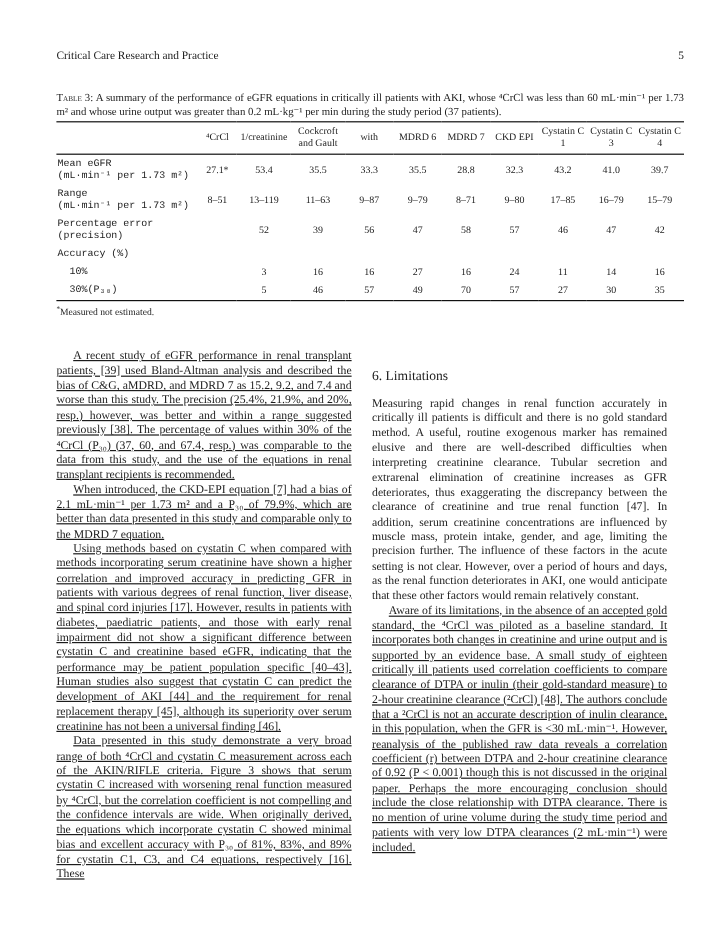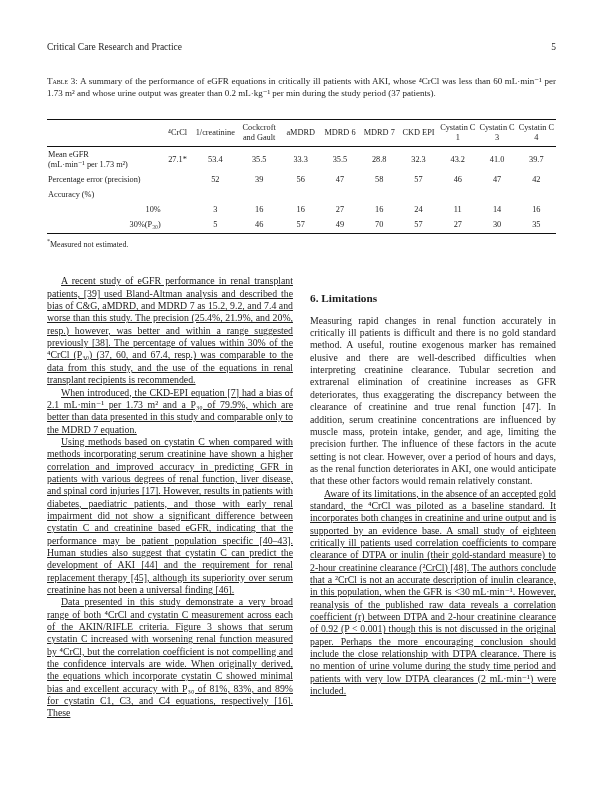--- a/index.html
+++ b/index.html
@@ -6,33 +6,33 @@
   html, body { background: #ffffff; }
   body {
     width: 601px; height: 792px;
     font-family: "Liberation Serif", "DejaVu Serif", serif;
     color: #1c1c1c;
     overflow: hidden;
   }
   .page {
     position: relative;
     width: 601px; height: 792px;
-    padding: 42px 45px 0 47px;
+    padding: 42px 31px 0 47px;
   }
   
   .run-head {
     display: flex; justify-content: space-between; align-items: baseline;
     font-size: 9.5px;
     margin-bottom: 24px;
   }
   
   .tbl-caption {
     font-size: 9px; line-height: 11.6px;
     text-align: justify;
-    margin-bottom: 20px;
+    margin-bottom: 2px;
   }
   .tbl-caption .cap-label { font-variant: small-caps; }
   
   table.results {
     width: 100%;
     border-collapse: collapse;
     table-layout: fixed;
     font-size: 8.3px;
     line-height: 1.2;
     border-top: 1.4px solid #111;
@@ -41,40 +41,40 @@
   table.results thead th {
     font-weight: normal;
     text-align: center; vertical-align: middle;
     padding: 3px 1px;
     border-bottom: 0.8px solid #111;
   }
   table.results td {
     text-align: center; vertical-align: middle;
     padding: 2.6px 1px;
   }
-  table.results td.row-label { text-align: left; padding-left: 1px; }
-  table.results td.row-label.sub { padding-left: 11px; text-align: right; }
+  table.results td.row-label { text-align: left; padding-left: 1px; font-family: Liberation Mono, monospace; }
+  table.results td.row-label.sub { padding-left: 11px; }
   table.results col.c-label { width: 22.5%; }
   table.results col.c-crcl  { width: 6.2%; }
   table.results col.c-wide  { width: 8.6%; }
   table.results col.c-med   { width: 7.7%; }
   .tbl-footnote { font-size: 8px; margin-top: 4px; }
   .tbl-footnote .star { vertical-align: super; font-size: 6px; }
   
   .columns {
     display: flex; gap: 17px;
     margin-top: 27px;
     text-align: justify;
     font-size: 9.8px; line-height: 12.35px;
   }
   .col { width: 246px; }
   .col p { margin: 0; }
   .col p.indent { text-indent: 14px; text-decoration: underline; }
   .col h2.section-heading {
-    font-size: 11.3px; font-weight: bold;
+    font-size: 11.3px; font-weight: normal;
     margin: 17px 0 10px 0;
     text-align: left;
   }
 </style>
 </head>
 <body>
 
 <div class="page">
 
   <div class="run-head">
@@ -101,21 +101,21 @@
       <col class="c-med">
         <col class="c-med">
         <col class="c-med">
     </colgroup>
     <thead>
       <tr>
           <th></th>
           <th>⁴CrCl</th>
           <th>1/creatinine</th>
           <th>Cockcroft and Gault</th>
-          <th>aMDRD</th>
+          <th>with</th>
           <th>MDRD 6</th>
           <th>MDRD 7</th>
           <th>CKD EPI</th>
           <th>Cystatin C 1</th>
           <th>Cystatin C 3</th>
           <th>Cystatin C 4</th>
         </tr>
     </thead>
     <tbody>
         <tr>
@@ -128,20 +128,36 @@
           <td>35.5</td>
           <td>33.3</td>
           <td>35.5</td>
           <td>28.8</td>
           <td>32.3</td>
           <td>43.2</td>
           <td>41.0</td>
           <td>39.7</td>
         </tr>
         <tr>
+          <td class="row-label">
+            <div>Range</div>
+            <div>(mL·min⁻¹ per 1.73 m²)</div>
+          </td>
+          <td>8–51</td>
+          <td>13–119</td>
+          <td>11–63</td>
+          <td>9–87</td>
+          <td>9–79</td>
+          <td>8–71</td>
+          <td>9–80</td>
+          <td>17–85</td>
+          <td>16–79</td>
+          <td>15–79</td>
+        </tr>
+        <tr>
           <td class="row-label">Percentage error (precision)</td>
           <td></td>
           <td>52</td>
           <td>39</td>
           <td>56</td>
           <td>47</td>
           <td>58</td>
           <td>57</td>
           <td>46</td>
           <td>47</td>

